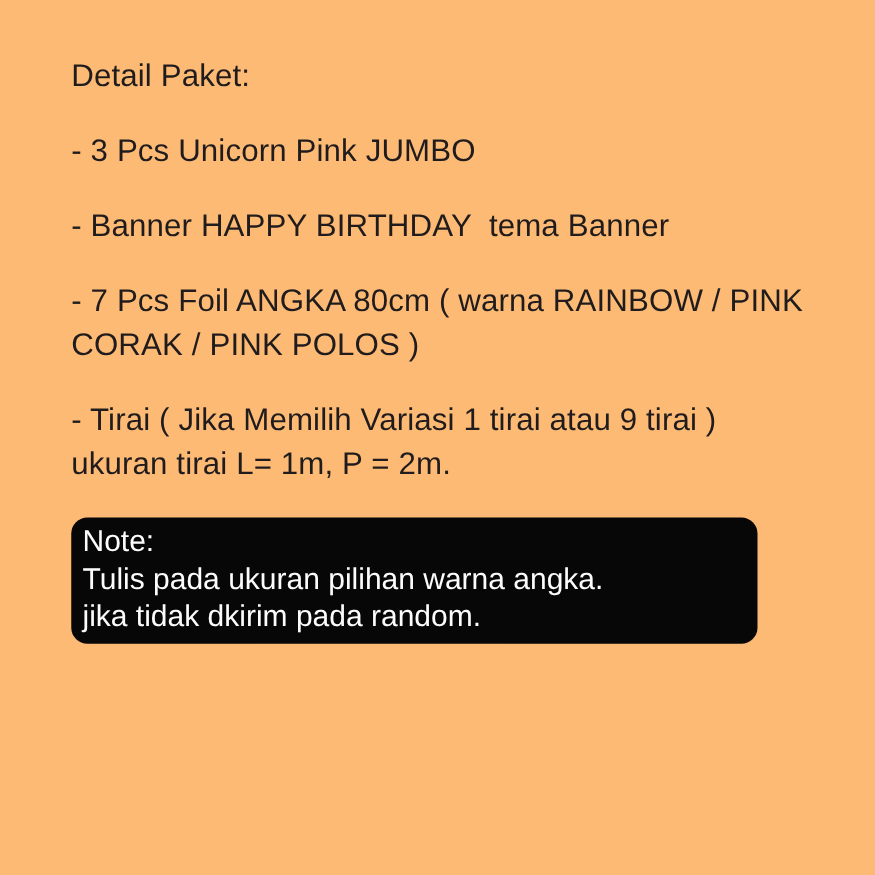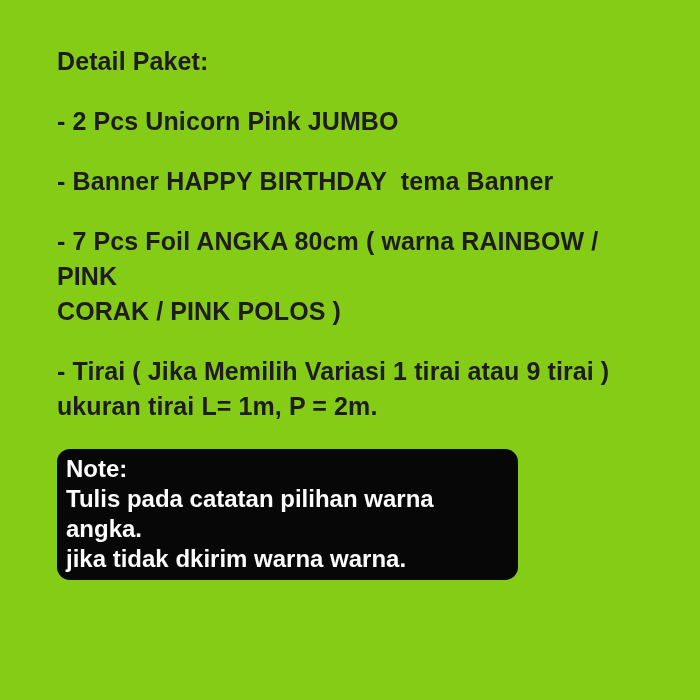--- a/index.html
+++ b/index.html
@@ -10,34 +10,33 @@
     width: 700px;
     height: 700px;
     overflow: hidden;
     font-family: "Liberation Sans", "DejaVu Sans", sans-serif;
   }
   .card {
     width: 700px;
     height: 700px;
     box-sizing: border-box;
     padding: 44px 55px 0 57px;
-    background: #84cc16;
-    font-weight: bold;
+    background: #fdba74;
   }
   .detail-text {
     margin: 0 0 25px 0;
     font-size: 25px;
     line-height: 35px;
     color: #201c1d;
     white-space: pre-wrap;
     letter-spacing: 0.1px;
   }
   .note-box {
     box-sizing: border-box;
-    width: 461px;
+    width: 549px;
     min-height: 101px;
     margin-top: 12px;
     padding: 5px 10px 6px 9px;
     background: #070707;
     border-radius: 13px;
   }
   .note-text {
     margin: 0;
     font-size: 24px;
     line-height: 30px;
@@ -45,31 +44,31 @@
     white-space: pre-wrap;
   }
 </style>
 </head>
 <body>
 
 <div class="card">
 
   <p class="detail-text">Detail Paket:</p>
 
-  <p class="detail-text">- 2 Pcs Unicorn Pink JUMBO</p>
+  <p class="detail-text">- 3 Pcs Unicorn Pink JUMBO</p>
 
   <p class="detail-text">- Banner HAPPY BIRTHDAY  tema Banner</p>
 
 
 
   <p class="detail-text">- 7 Pcs Foil ANGKA 80cm ( warna RAINBOW / PINK
 CORAK / PINK POLOS )</p>
 
   <p class="detail-text">- Tirai ( Jika Memilih Variasi 1 tirai atau 9 tirai )
 ukuran tirai L= 1m, P = 2m.</p>
 
   <div class="note-box">
     <p class="note-text">Note:</p>
-    <p class="note-text">Tulis pada catatan pilihan warna angka.</p>
-    <p class="note-text">jika tidak dkirim warna warna.</p>
+    <p class="note-text">Tulis pada ukuran pilihan warna angka.</p>
+    <p class="note-text">jika tidak dkirim pada random.</p>
   </div>
 
 </div>
 
 </body></html>

